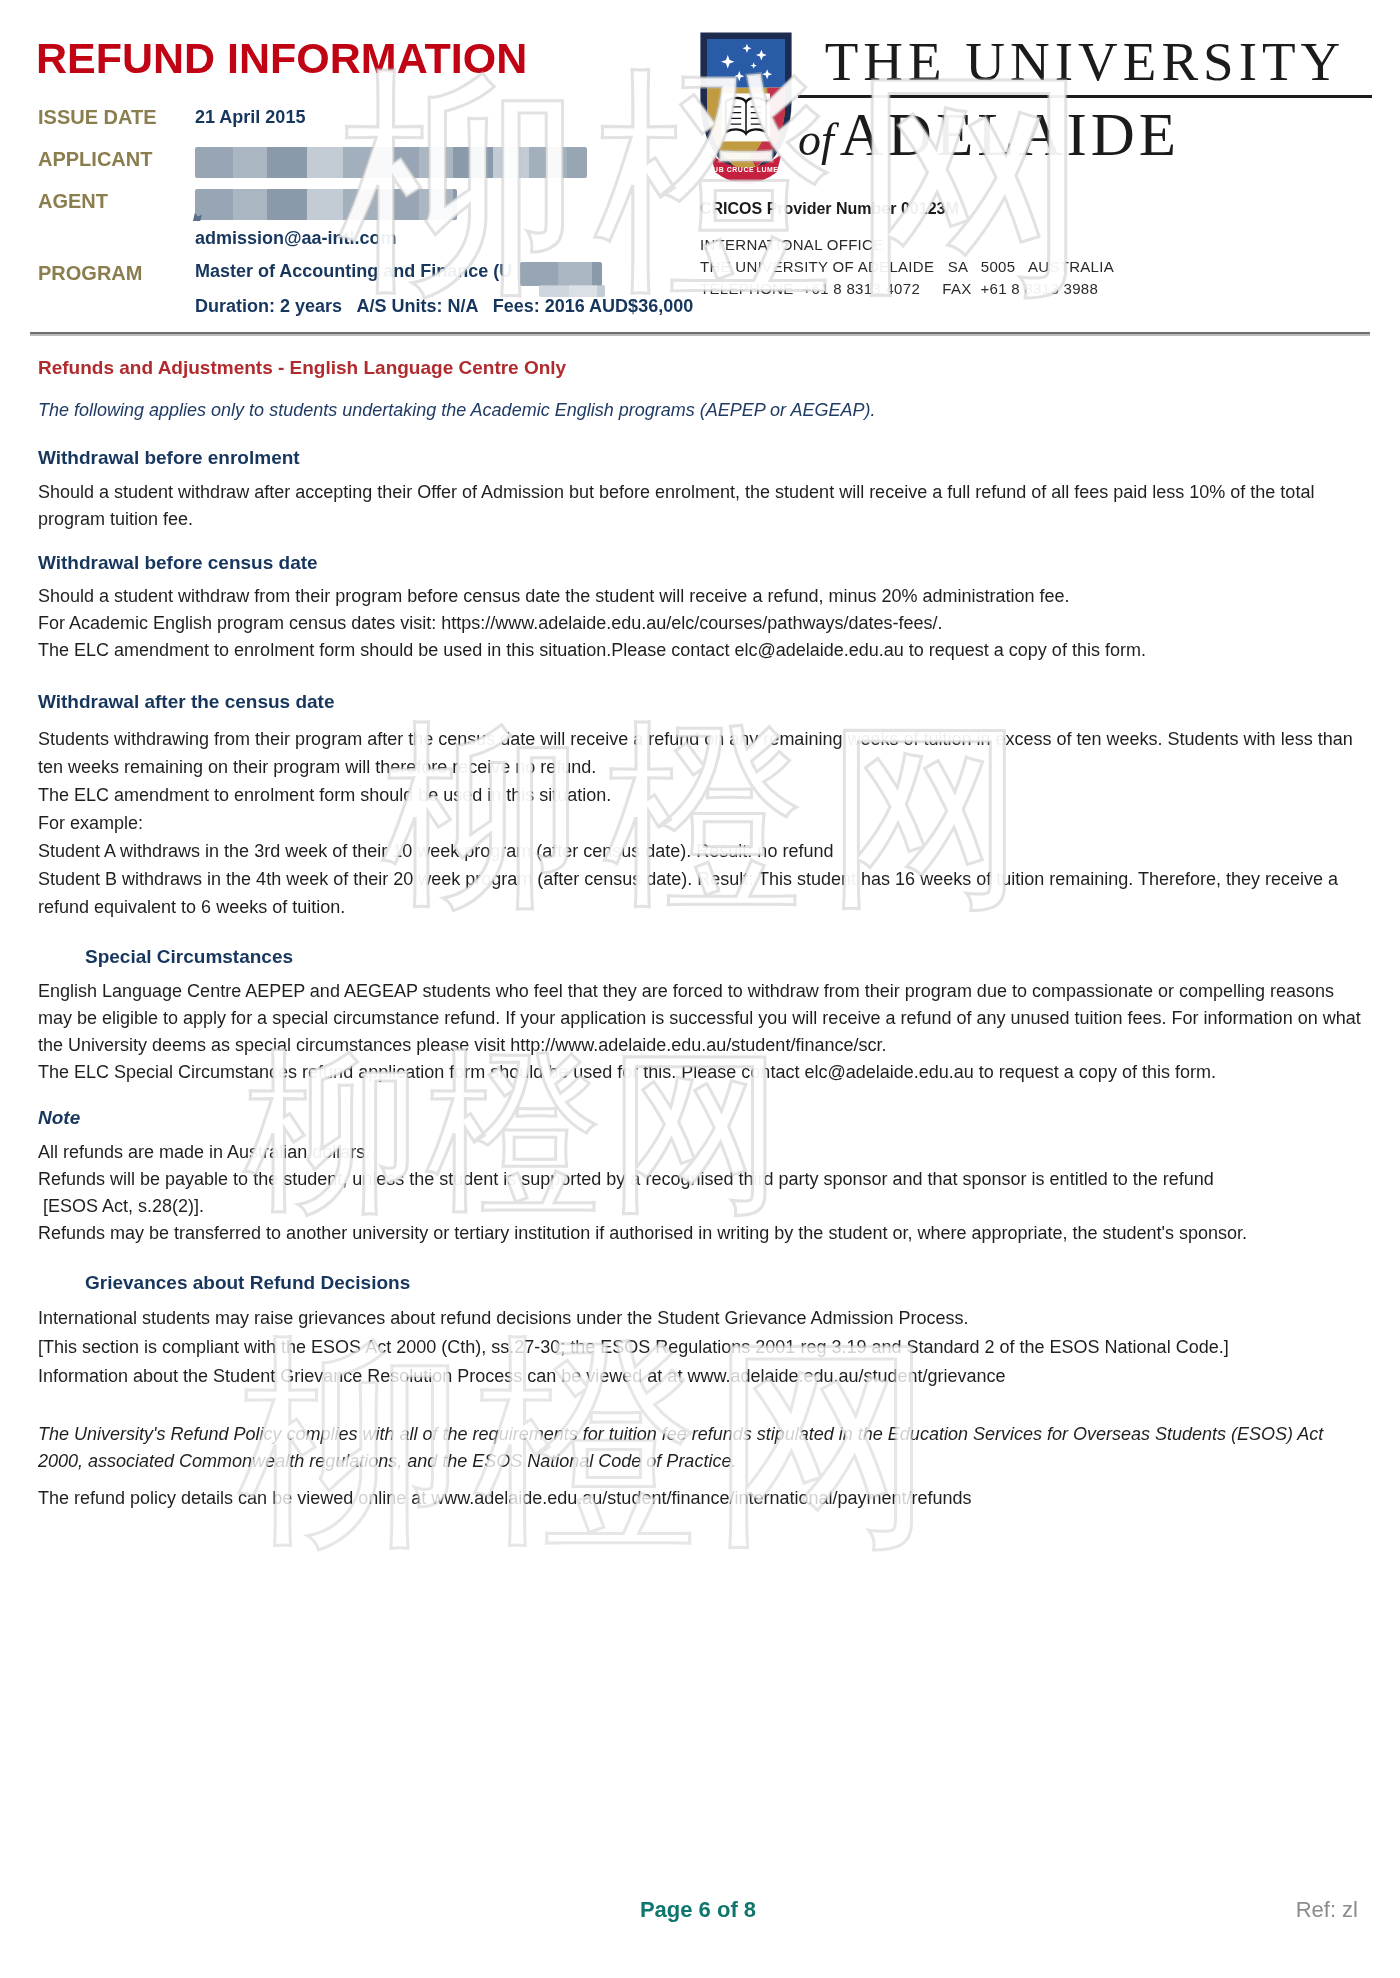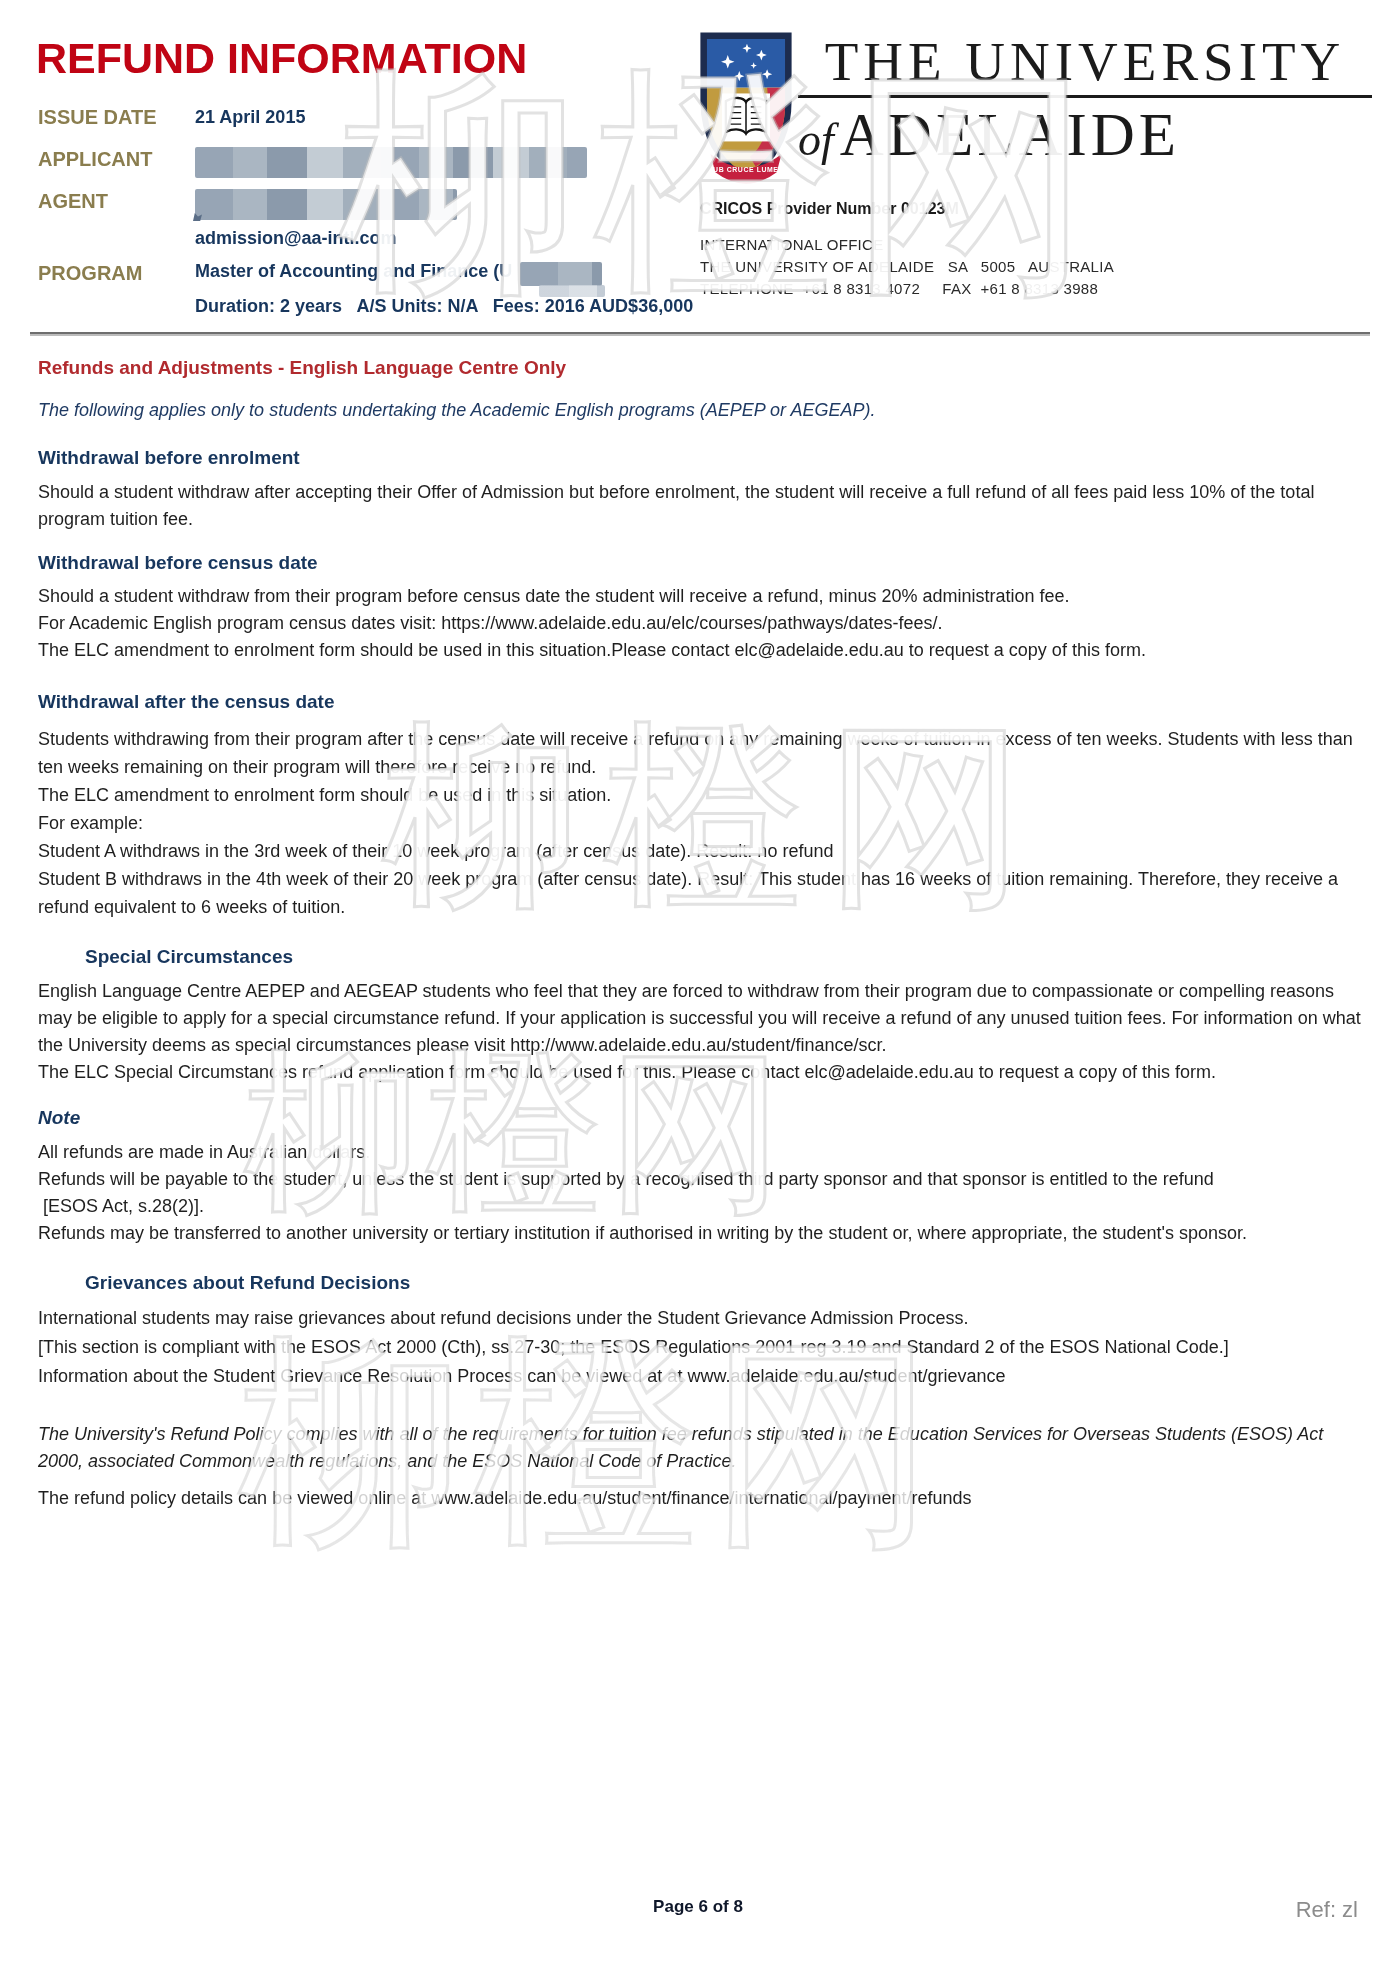--- a/index.html
+++ b/index.html
@@ -43,21 +43,21 @@
   .p{color:#1f1f1f;}
   .p.italic{font-style:italic;}
   .p.navy-italic{font-style:italic;color:#1f3a63;}
   .mt16{margin-top:16px;}.mt20{margin-top:20px;}.mt8{margin-top:8px;}
   .mt7{margin-top:7px;}.mt24{margin-top:24px;}.mt10{margin-top:10px;}
   .mt22{margin-top:22px;margin-left:47px;}.mt18{margin-top:18px;}.mt30{margin-top:30px;}
   .lh28{line-height:28px;}.lh29{line-height:29px;}
 
   
   .footer-page{position:absolute;left:0;right:4px;top:1897px;text-align:center;
-               font-size:17px;font-weight:600;color:#0f172a;}
+               font-size:22px;font-weight:600;color:#0f766e;}
   .footer-ref{position:absolute;right:42px;top:1897px;font-size:22px;color:#8c8c8c;}
 
   
   .wm{position:absolute;color:rgba(255,255,255,0.93);line-height:1;white-space:nowrap;
       -webkit-text-stroke:3px rgba(190,190,190,0.45);pointer-events:none;z-index:5;
       font-family:"Liberation Sans",sans-serif;}
   .wm1{left:338px;top:62px;font-size:242px;letter-spacing:14px;}
   .wm2{left:382px;top:716px;font-size:200px;letter-spacing:22px;}
   .wm3{left:244px;top:1044px;font-size:176px;letter-spacing:6px;}
   .wm4{left:238px;top:1330px;font-size:226px;letter-spacing:10px;opacity:.85;}

